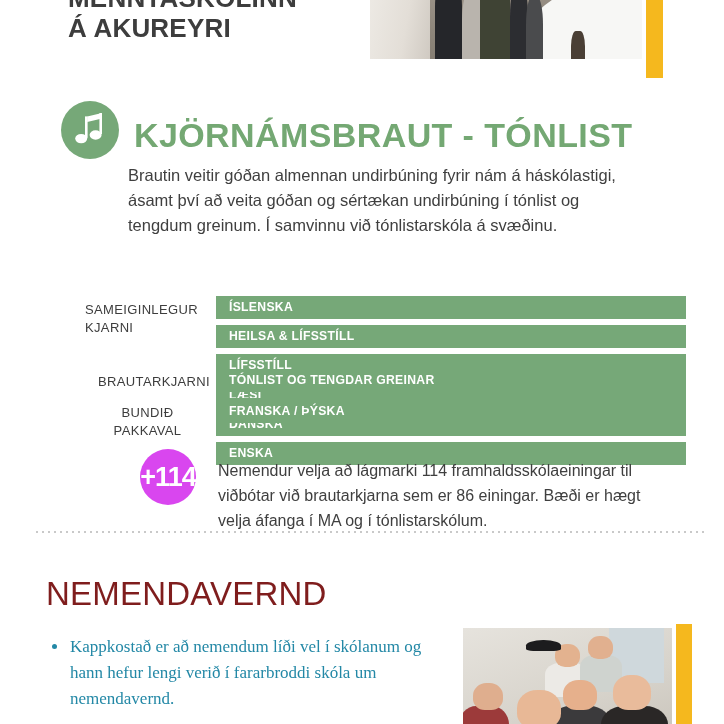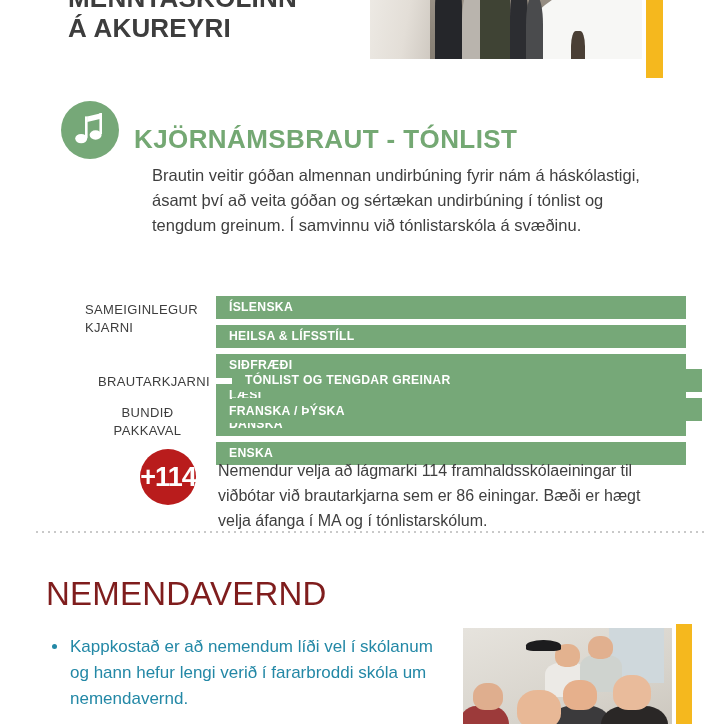--- a/index.html
+++ b/index.html
@@ -97,31 +97,31 @@
     width: 58px;
     height: 58px;
     border-radius: 50%;
     background: #76a878;
   }
   .note-badge svg { position:absolute; left:13px; top:11px; }
 
   .prog-title {
     position: absolute;
     left: 134px;
-    top: 124px;
-    font-size: 26px;
+    top: 116px;
+    font-size: 34px;
     font-weight: 700;
     letter-spacing: .4px;
     color: #74a873;
     white-space: nowrap;
   }
 
   .prog-desc {
     position: absolute;
-    left: 152px;
+    left: 128px;
     top: 163px;
     width: 490px;
     font-size: 16.5px;
     line-height: 1.52;
     color: #3f3f3f;
   }
 
   
   .rows { position:absolute; left:0; top:0; width:724px; height:724px; }
 
@@ -152,33 +152,33 @@
     font-weight: 700;
     letter-spacing: .3px;
     padding: 5px 13px 6px;
     line-height: 1;
     white-space: nowrap;
   }
 
   .r1-label  { top: 301px; }
   .r1-pills  { top: 296px; }
   .r2-label  { top: 373px; text-align: right; }
-  .r2-pills  { top: 369px; padding-left: 16px; }
+  .r2-pills  { top: 369px; }
   .r3-label  { top: 404px; text-align: center; }
   .r3-pills  { top: 400px; }
 
   
   .credit-circle {
     position: absolute;
     left: 140px;
     top: 449px;
     width: 56px;
     height: 56px;
     border-radius: 50%;
-    background: #b91c1c;
+    background: #d946ef;
   }
   .credit-circle span {
     position: absolute;
     left: 50%;
     top: 50%;
     transform: translate(-50%,-50%);
     color: #ffffff;
     font-size: 27px;
     font-weight: 700;
     letter-spacing: -1px;
@@ -226,20 +226,21 @@
     padding: 0;
     list-style: none;
     color: #2388a6;
     font-size: 17px;
     line-height: 1.52;
   }
   .bullets li {
     position: relative;
     padding-left: 24px;
     margin-bottom: 17px;
+    font-family: Liberation Serif, serif;
   }
   .bullets li::before {
     content: "";
     position: absolute;
     left: 6px;
     top: 10px;
     width: 5px;
     height: 5px;
     border-radius: 50%;
     background: #2388a6;
@@ -326,21 +327,21 @@
 
   <div class="prog-desc">Brautin veitir góðan almennan undirbúning fyrir nám á háskólastigi, ásamt því að veita góðan og sértækan undirbúning í tónlist og tengdum greinum. Í samvinnu við tónlistarskóla á svæðinu.</div>
 
   <div class="rows">
 
     <div class="row-label r1-label">SAMEIGINLEGUR
 KJARNI</div>
     <div class="row-pills r1-pills">
       <span class="pill">ÍSLENSKA</span>
       <span class="pill">HEILSA &amp; LÍFSSTÍLL</span>
-      <span class="pill">SIÐFRÆÐI</span>
+      <span class="pill">LÍFSSTÍLL</span>
       <span class="pill">LÆSI</span>
       <span class="pill">DANSKA</span>
       <span class="pill">ENSKA</span>
     </div>
 
     <div class="row-label r2-label">BRAUTARKJARNI</div>
     <div class="row-pills r2-pills">
       <span class="pill">TÓNLIST OG TENGDAR GREINAR</span>
       <span class="pill">STÆRÐFRÆÐI</span>
     </div>

